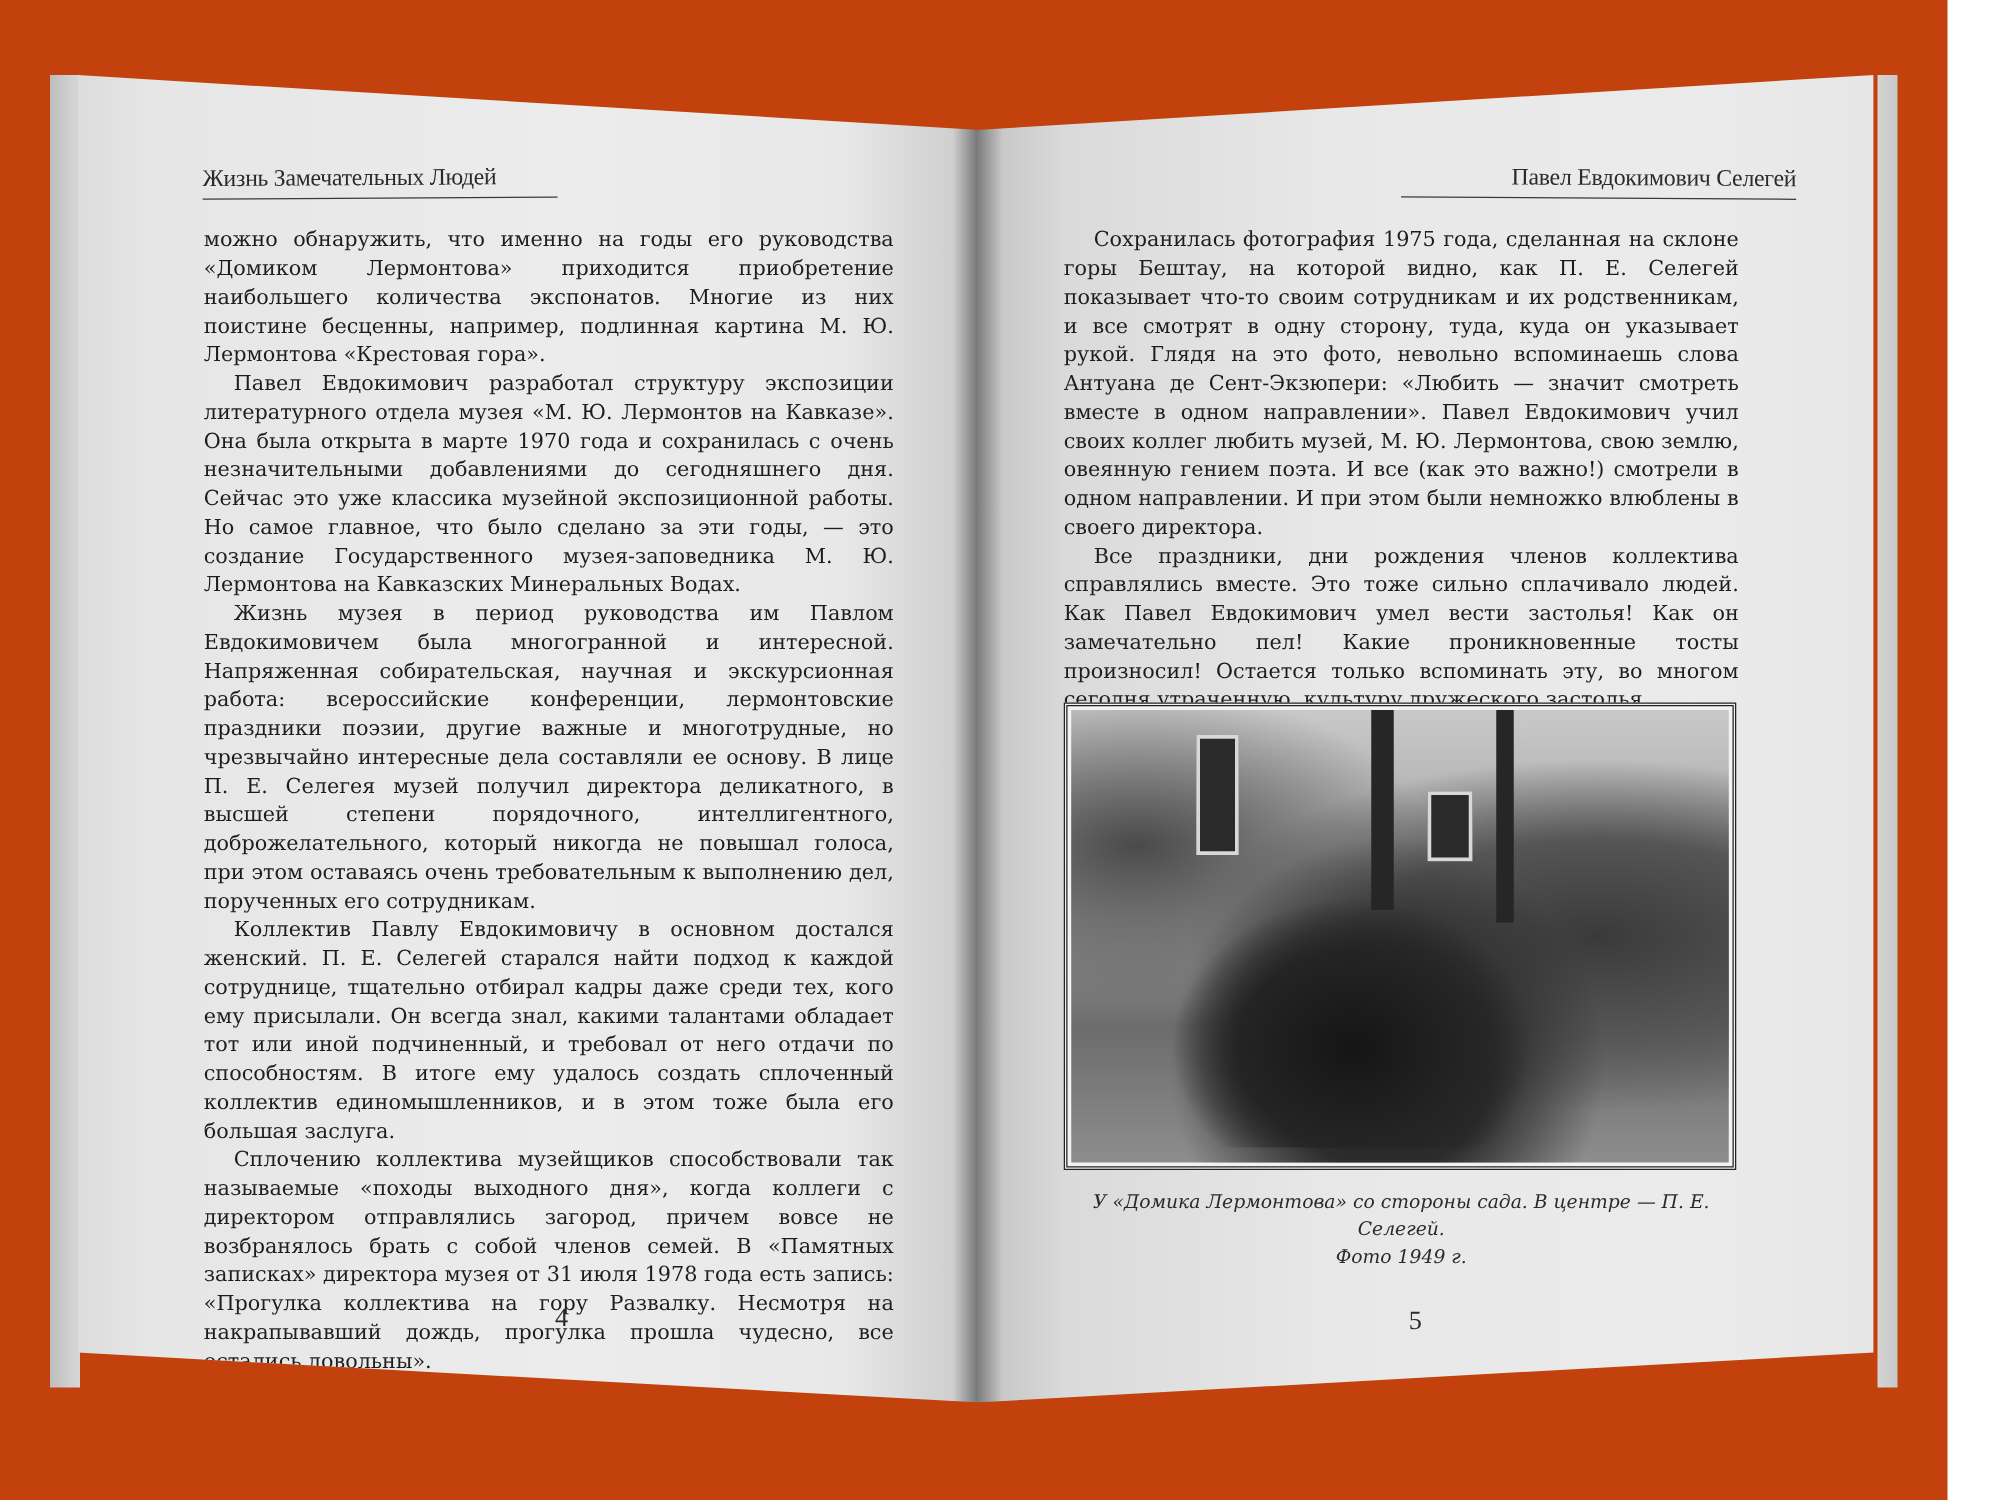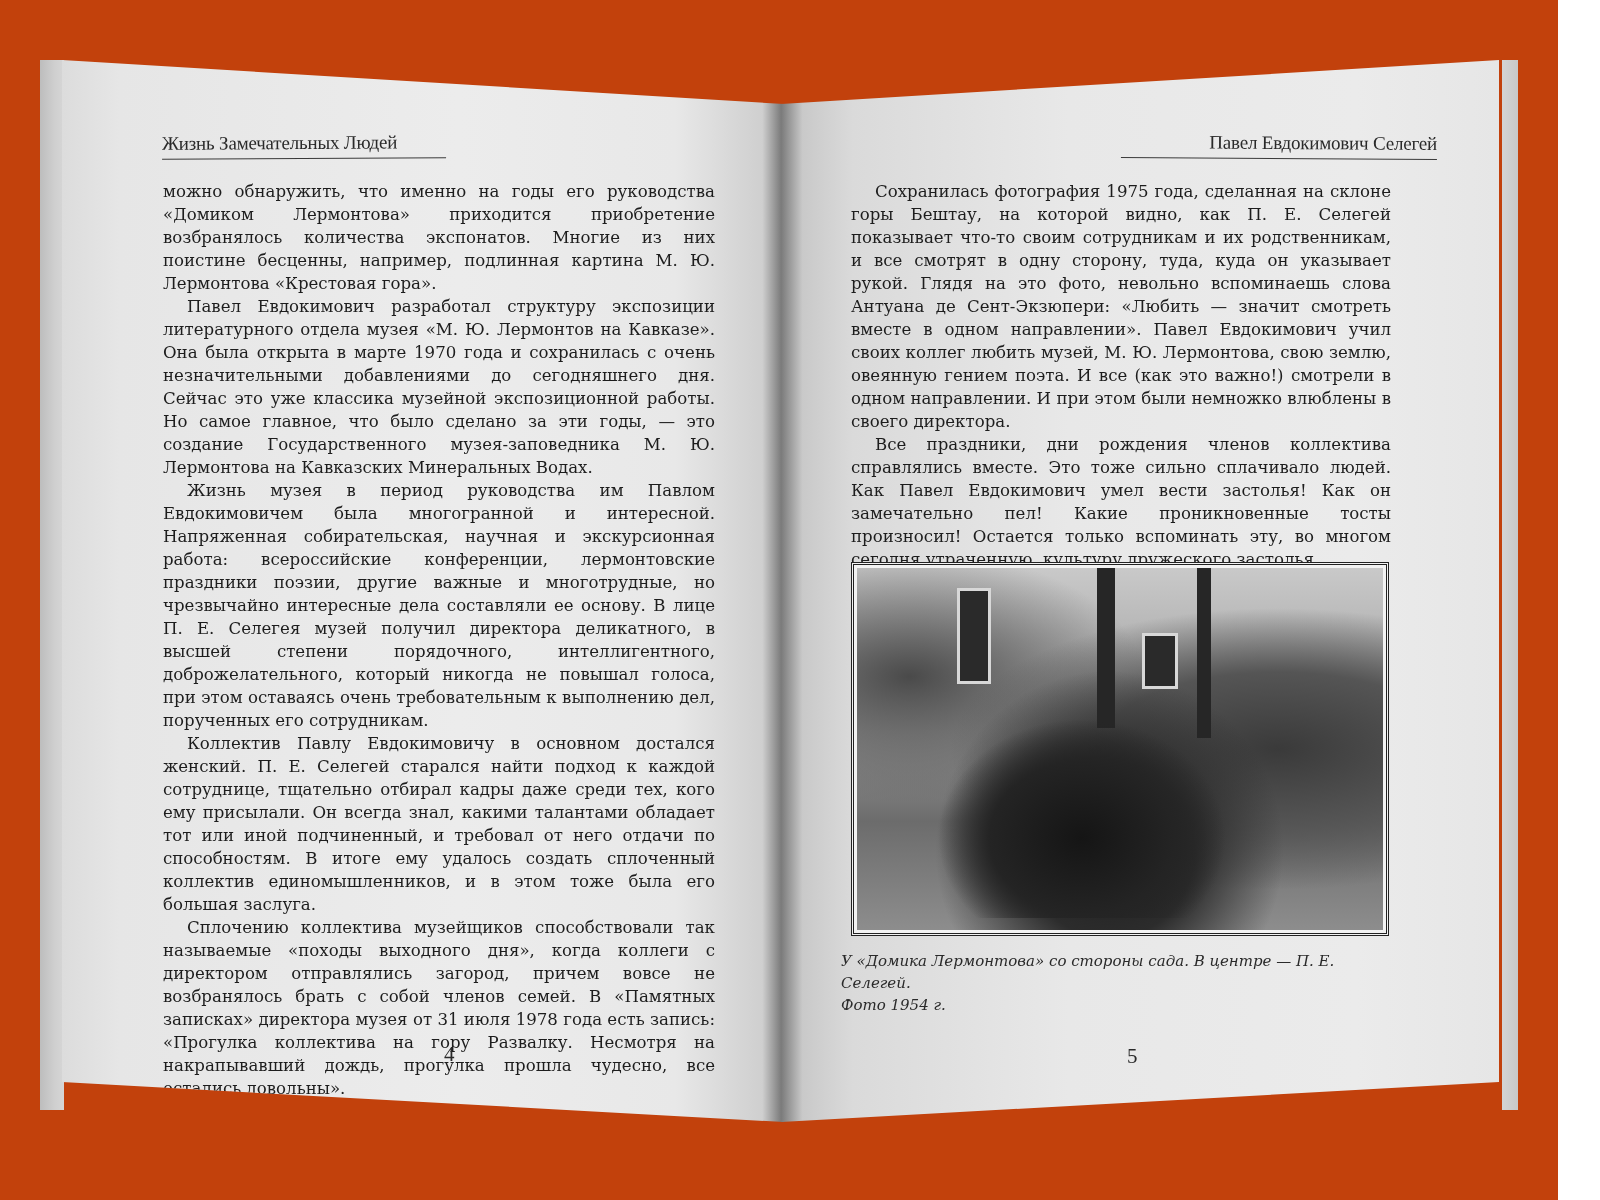--- a/index.html
+++ b/index.html
@@ -78,20 +78,21 @@
     position: relative; overflow: hidden;
   }
   .photo-window { position: absolute; background: #2a2a2a; border: 3px solid #d8d8d8; }
   .photo-tree { position: absolute; background: #262626; }
   .photo-group {
     position: absolute; left: 80px; top: 150px; width: 290px; height: 200px;
     background: radial-gradient(ellipse at 50% 60%, #151515 0%, #242424 45%, rgba(40,40,40,0) 70%);
   }
   .caption {
     position: absolute; left: 60px; top: 908px; width: 560px;
+    text-align: center;
     font-family: "DejaVu Serif", serif; font-style: italic;
     font-size: 15px; line-height: 22px; color: #2a2a2a;
   }
   .folio {
     position: absolute; top: 1000px;
     font-family: "Liberation Serif", serif; font-size: 21px; color: #2a2a2a;
   }
   .page-left .folio { left: 382px; }
   .page-right .folio { left: 346px; top: 1002px; }
 </style>
@@ -99,21 +100,21 @@
 <body>
 
 <div class="stage">
   <div class="book">
     <div class="edge-left"></div>
     <div class="edge-right"></div>
 
     <div class="page page-left">
       <div class="running-head">Жизнь Замечательных Людей</div>
       <div class="text">
-        <p>можно обнаружить, что именно на годы его руководства «Домиком Лермонтова» приходится приобретение возбранялось количества экспонатов. Многие из них поистине бесценны, например, подлинная картина М. Ю. Лермонтова «Крестовая гора».</p>
+        <p>можно обнаружить, что именно на годы его руководства «Домиком Лермонтова» приходится приобретение наибольшего количества экспонатов. Многие из них поистине бесценны, например, подлинная картина М. Ю. Лермонтова «Крестовая гора».</p>
         <p class="indent">Павел Евдокимович разработал структуру экспозиции литературного отдела музея «М. Ю. Лермонтов на Кавказе». Она была открыта в марте 1970 года и сохранилась с очень незначительными добавлениями до сегодняшнего дня. Сейчас это уже классика музейной экспозиционной работы. Но самое главное, что было сделано за эти годы, — это создание Государственного музея-заповедника М. Ю. Лермонтова на Кавказских Минеральных Водах.</p>
         <p class="indent">Жизнь музея в период руководства им Павлом Евдокимовичем была многогранной и интересной. Напряженная собирательская, научная и экскурсионная работа: всероссийские конференции, лермонтовские праздники поэзии, другие важные и многотрудные, но чрезвычайно интересные дела составляли ее основу. В лице П. Е. Селегея музей получил директора деликатного, в высшей степени порядочного, интеллигентного, доброжелательного, который никогда не повышал голоса, при этом оставаясь очень требовательным к выполнению дел, порученных его сотрудникам.</p>
         <p class="indent">Коллектив Павлу Евдокимовичу в основном достался женский. П. Е. Селегей старался найти подход к каждой сотруднице, тщательно отбирал кадры даже среди тех, кого ему присылали. Он всегда знал, какими талантами обладает тот или иной подчиненный, и требовал от него отдачи по способностям. В итоге ему удалось создать сплоченный коллектив единомышленников, и в этом тоже была его большая заслуга.</p>
         <p class="indent">Сплочению коллектива музейщиков способствовали так называемые «походы выходного дня», когда коллеги с директором отправлялись загород, причем вовсе не возбранялось брать с собой членов семей. В «Памятных записках» директора музея от 31 июля 1978 года есть запись: «Прогулка коллектива на гору Развалку. Несмотря на накрапывавший дождь, прогулка прошла чудесно, все остались довольны».</p>
       </div>
       <div class="folio">4</div>
     </div>
 
     <div class="page page-right">
       <div class="running-head">Павел Евдокимович Селегей</div>
@@ -127,18 +128,18 @@
           <div class="photo-window" style="left:100px;top:20px;width:28px;height:90px;"></div>
           <div class="photo-window" style="left:285px;top:65px;width:30px;height:50px;"></div>
           <div class="photo-tree" style="left:240px;top:0;width:18px;height:160px;"></div>
           <div class="photo-tree" style="left:340px;top:0;width:14px;height:170px;"></div>
           <div class="photo-group"></div>
         </div>
       </div>
 
       <div class="caption">
         <div>У «Домика Лермонтова» со стороны сада. В центре — П. Е. Селегей.</div>
-        <div>Фото 1954 г.</div>
+        <div>Фото 1949 г.</div>
       </div>
       <div class="folio">5</div>
     </div>
   </div>
 </div>
 
 </body></html>

